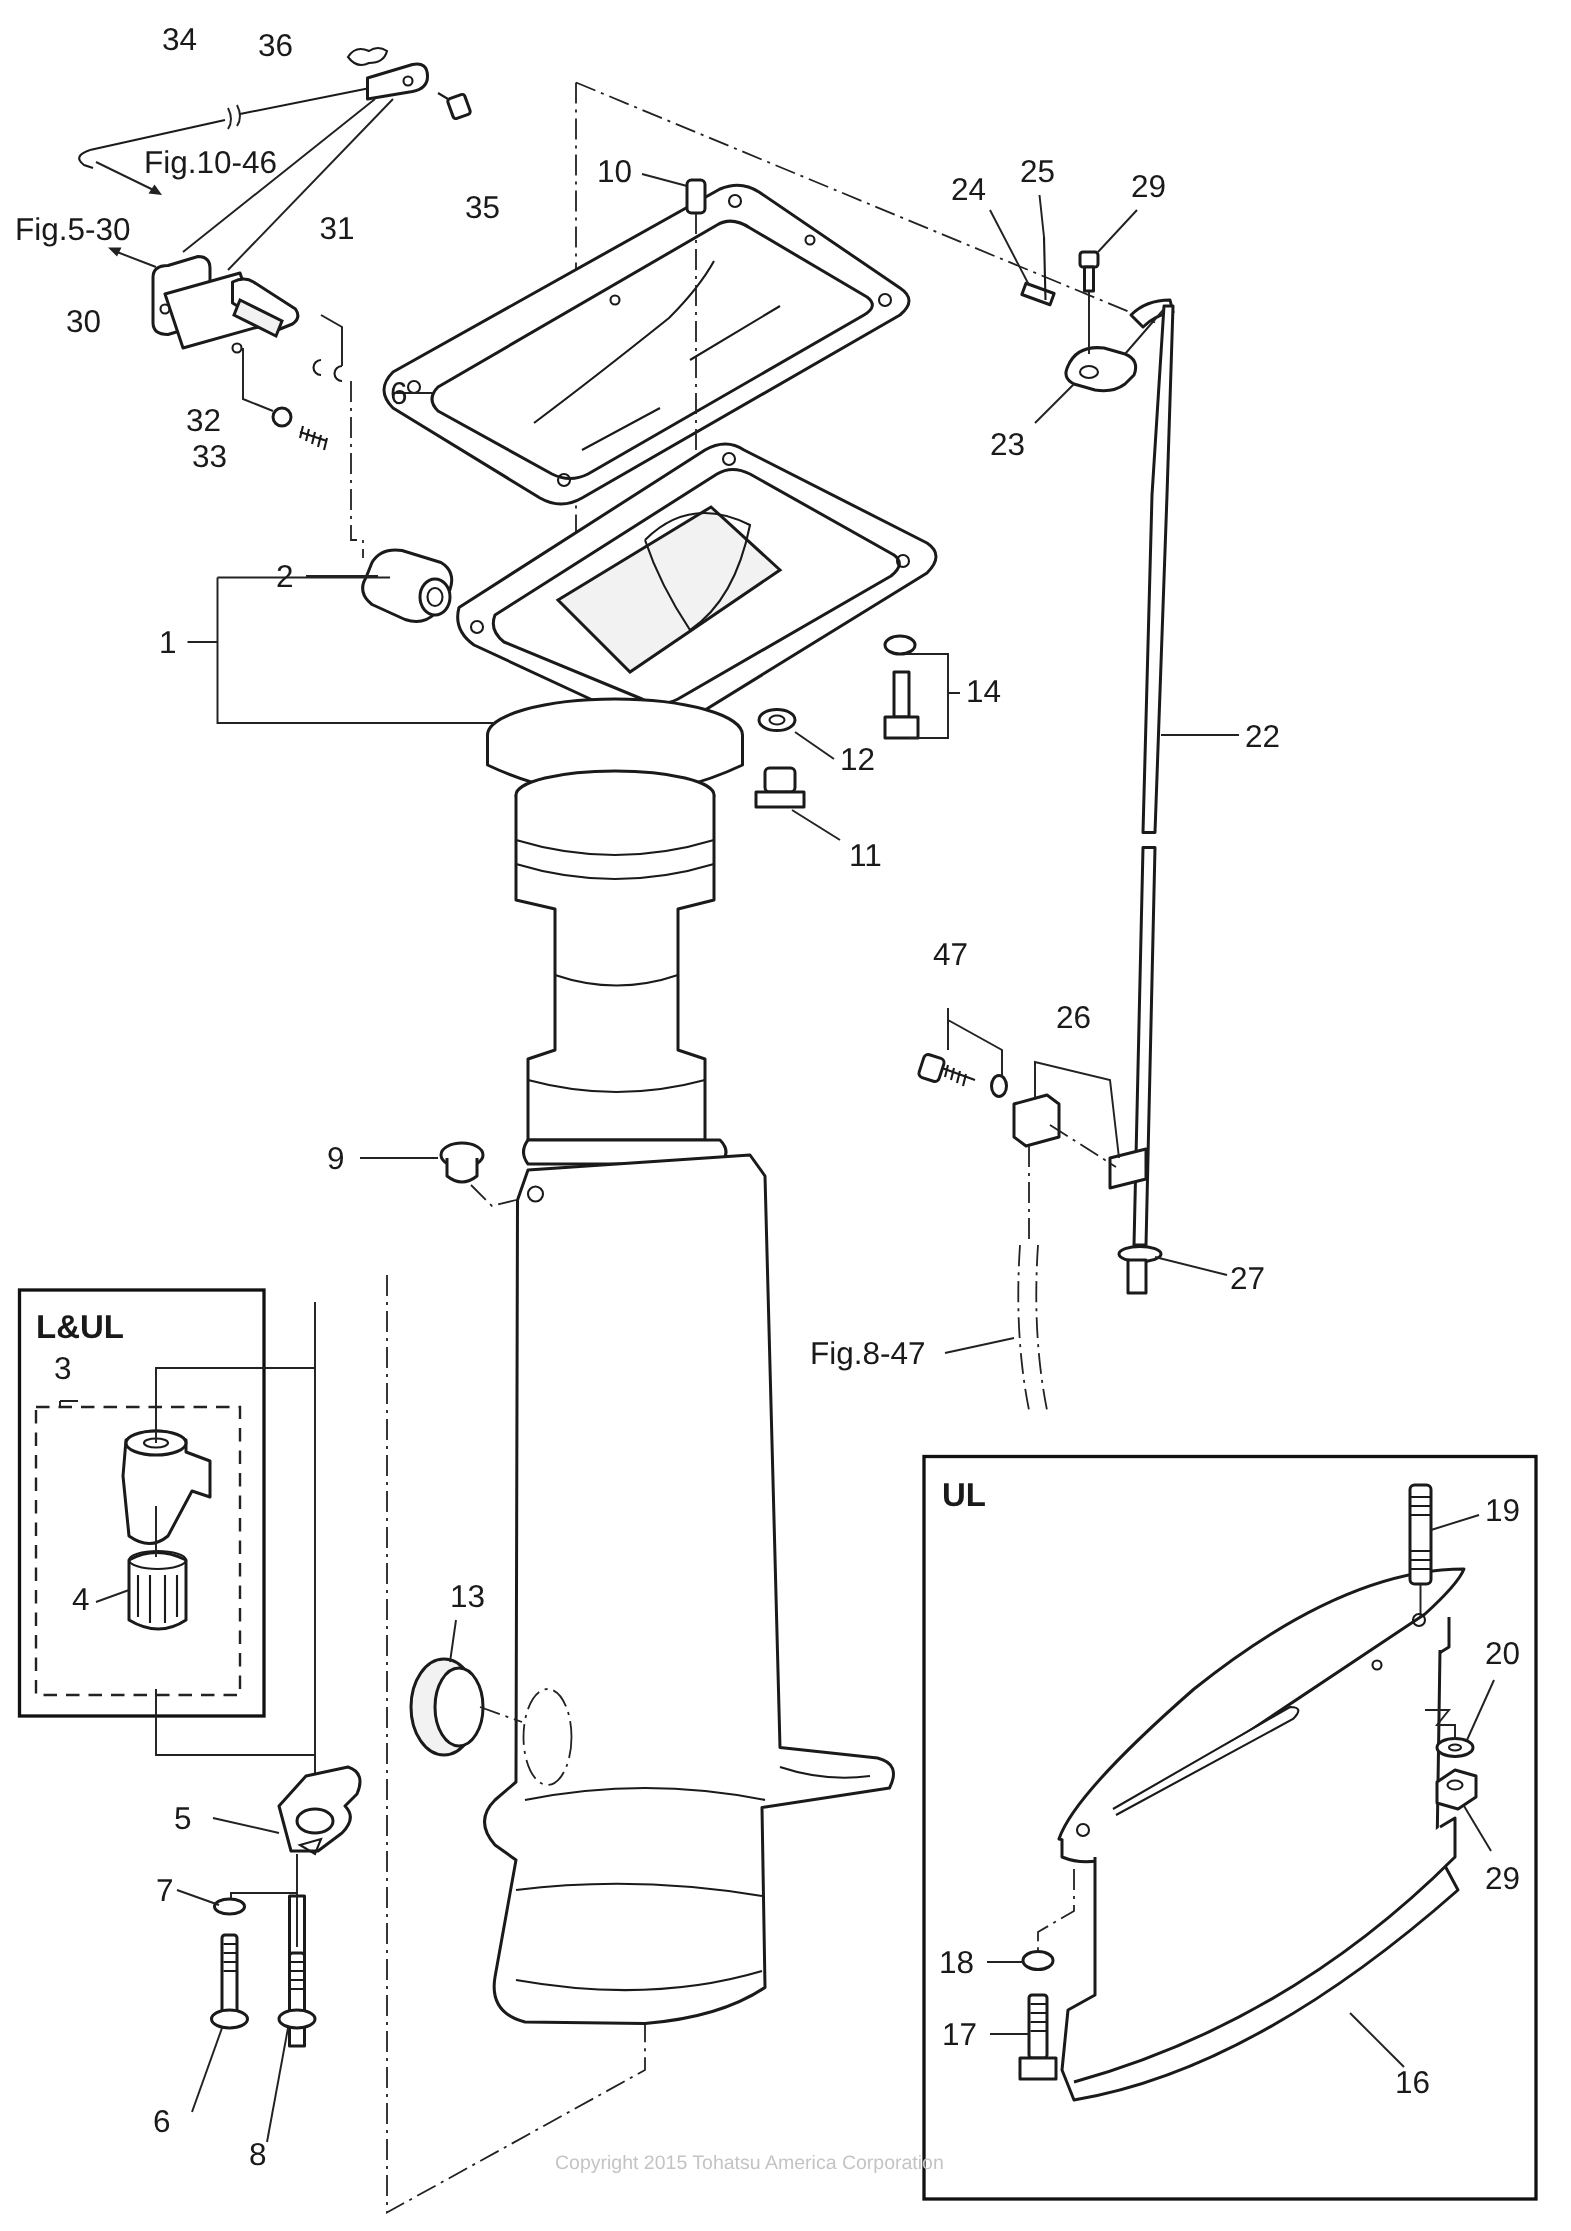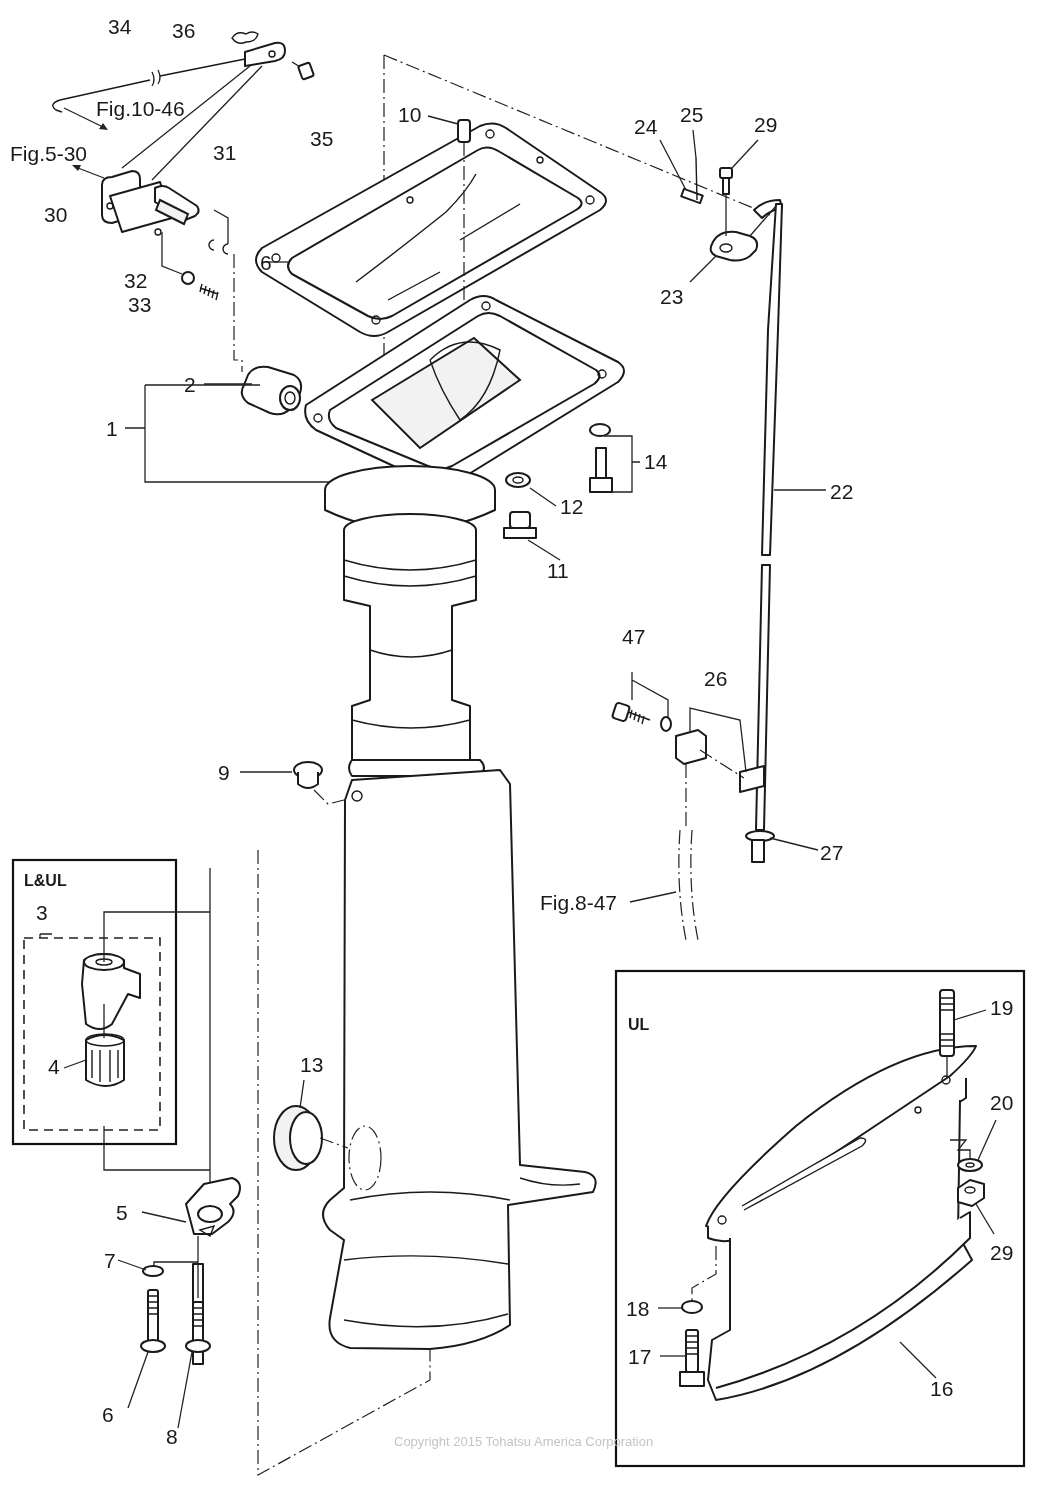--- a/index.html
+++ b/index.html
@@ -7,22 +7,22 @@
          font-family: "Liberation Sans", sans-serif; }
   svg#diagram { position: absolute; left: 0; top: 0; }
   .part { fill: #ffffff; stroke: #1a1a1a; stroke-width: 2; stroke-linejoin: round; }
   .partg { fill: #f2f2f2; stroke: #1a1a1a; stroke-width: 2; }
   .thin { fill: none; stroke: #1a1a1a; stroke-width: 1.4; }
   .lead { fill: none; stroke: #222; stroke-width: 1.3; }
   .dash { fill: none; stroke: #222; stroke-width: 1.2; stroke-dasharray: 14 4 2 4; }
   .dashbox { fill: none; stroke: #222; stroke-width: 1.6; stroke-dasharray: 9 6; }
   .box { fill: none; stroke: #111; stroke-width: 2.2; }
   .lbl { position: absolute; font-size: 21px; color: #1a1a1a; line-height: 1; white-space: nowrap; }
-  .boxlbl { position: absolute; font-size: 16px; font-weight: bold; color: #1a1a1a; }
-  .copy { position: absolute; left: 370px; top: 1434px; font-size: 13px; color: #c4c4c4; margin-left: 24px; }
+  .boxlbl { position: absolute; font-size: 22px; font-weight: bold; color: #1a1a1a; }
+  .copy { position: absolute; left: 370px; top: 1434px; font-size: 13px; color: #c4c4c4; }
 </style>
 </head>
 <body>
 
 <svg id="diagram" width="1047" height="1487" viewBox="0 0 1047 1487">
 
   <path class="dash" d="M384 55 L384 460 M384 55 L770 215"></path>
   <path class="dash" d="M258 850 L258 1475 L430 1380 L430 1345"></path>
 
   <g>
@@ -288,35 +288,35 @@
 <div class="lbl" style="left:398px;top:104px">10</div>
 <div class="lbl" style="left:260px;top:252px">6</div>
 <div class="lbl" style="left:184px;top:374px">2</div>
 <div class="lbl" style="left:106px;top:418px">1</div>
 <div class="lbl" style="left:634px;top:116px">24</div>
 <div class="lbl" style="left:680px;top:104px">25</div>
 <div class="lbl" style="left:754px;top:114px">29</div>
 <div class="lbl" style="left:660px;top:286px">23</div>
 <div class="lbl" style="left:644px;top:451px">14</div>
 <div class="lbl" style="left:560px;top:496px">12</div>
-<div class="lbl" style="left:547px;top:560px">11</div>
+<div class="lbl" style="left:566px;top:560px">11</div>
 <div class="lbl" style="left:830px;top:481px">22</div>
 <div class="lbl" style="left:622px;top:626px">47</div>
 <div class="lbl" style="left:704px;top:668px">26</div>
 <div class="lbl" style="left:218px;top:762px">9</div>
 <div class="lbl" style="left:820px;top:842px">27</div>
 <div class="lbl" style="left:540px;top:892px">Fig.8-47</div>
 <div class="boxlbl" style="left:24px;top:872px">L&amp;UL</div>
 <div class="lbl" style="left:36px;top:902px">3</div>
 <div class="lbl" style="left:48px;top:1056px">4</div>
 <div class="lbl" style="left:300px;top:1054px">13</div>
 <div class="lbl" style="left:116px;top:1202px">5</div>
 <div class="lbl" style="left:104px;top:1250px">7</div>
 <div class="lbl" style="left:102px;top:1404px">6</div>
 <div class="lbl" style="left:166px;top:1426px">8</div>
-<div class="boxlbl" style="left:628px;top:1016px">UL</div>
+<div class="boxlbl" style="left:628px;top:984px">UL</div>
 <div class="lbl" style="left:990px;top:997px">19</div>
 <div class="lbl" style="left:990px;top:1092px">20</div>
 <div class="lbl" style="left:990px;top:1242px">29</div>
 <div class="lbl" style="left:626px;top:1298px">18</div>
 <div class="lbl" style="left:628px;top:1346px">17</div>
 <div class="lbl" style="left:930px;top:1378px">16</div>
 <div class="copy">Copyright 2015 Tohatsu America Corporation</div>
 
 </body></html>

